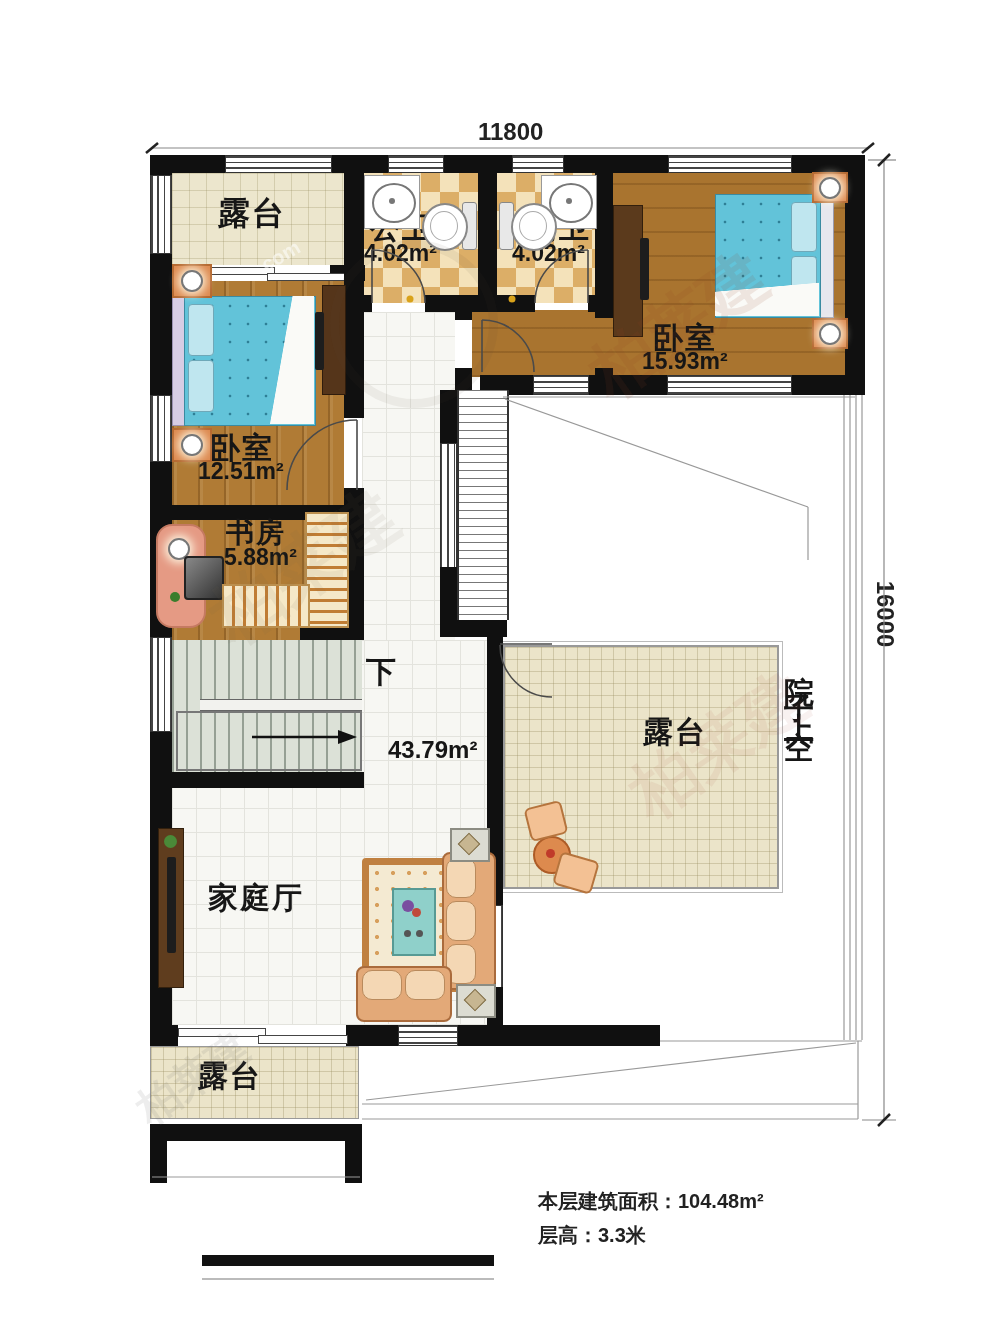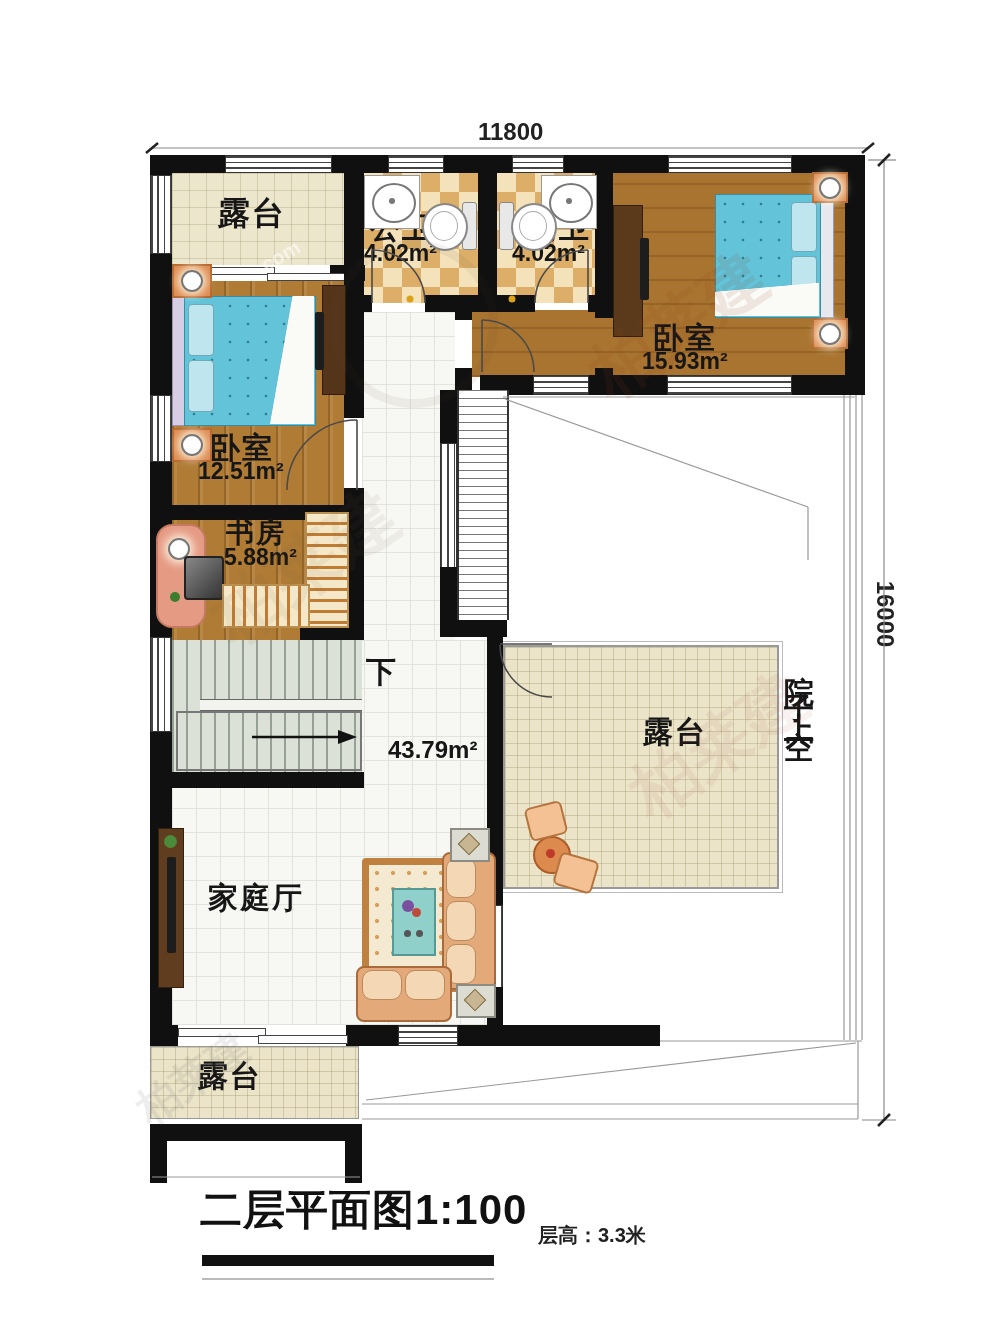--- a/index.html
+++ b/index.html
@@ -310,23 +310,23 @@
 
   <div class="rlabel" style="left:208px;top:878px;">家庭厅</div>
 
   <div class="rlabel" style="left:198px;top:1056px;">露台</div>
 
   <div class="rlabel" style="left:778px;top:652px;writing-mode:vertical-rl;letter-spacing:18px;font-size:30px;height:230px;">院子上空</div>
 
   <div class="dimlabel" style="left:478px;top:118px;text-align:right;">11800</div>
   <div class="dimlabel" style="left:845px;top:600px;width:80px;text-align:center;transform:rotate(90deg);">16000</div>
 
-  <div class="abs" style="left:200px;top:1182px;font-size:42px;font-weight:700;color:#111;letter-spacing:1px;">二层平面图1:100</div>
   <div class="abs" style="left:202px;top:1255px;width:292px;height:11px;background:#111;"></div>
   <div class="abs" style="left:202px;top:1278px;width:292px;height:2px;background:#bbb;"></div>
+  <div class="abs" style="left:538px;top:1188px;font-size:20px;font-weight:700;color:#222;">本层建筑面积：104.48m²</div>
   <div class="abs" style="left:538px;top:1222px;font-size:20px;font-weight:700;color:#222;">层高：3.3米</div>
 
   <div class="wm" style="left:330px;top:240px;width:150px;height:150px;border:9px solid rgba(90,70,50,.07);border-radius:50%;"></div>
   <div class="wm" style="left:200px;top:520px;font-size:70px;color:rgba(120,100,80,.08);transform:rotate(-35deg);">柏莱建</div>
   <div class="wm" style="left:580px;top:280px;font-size:66px;color:rgba(150,60,40,.11);transform:rotate(-35deg);">柏莱建</div>
   <div class="wm" style="left:620px;top:700px;font-size:66px;color:rgba(150,60,40,.07);transform:rotate(-35deg);">柏莱建</div>
   <div class="wm" style="left:130px;top:1050px;font-size:42px;color:rgba(110,110,110,.12);transform:rotate(-35deg);">柏莱建</div>
   <div class="wm" style="left:255px;top:246px;font-size:20px;color:rgba(255,255,255,.55);transform:rotate(-30deg);">.com</div>
 
 </div>

